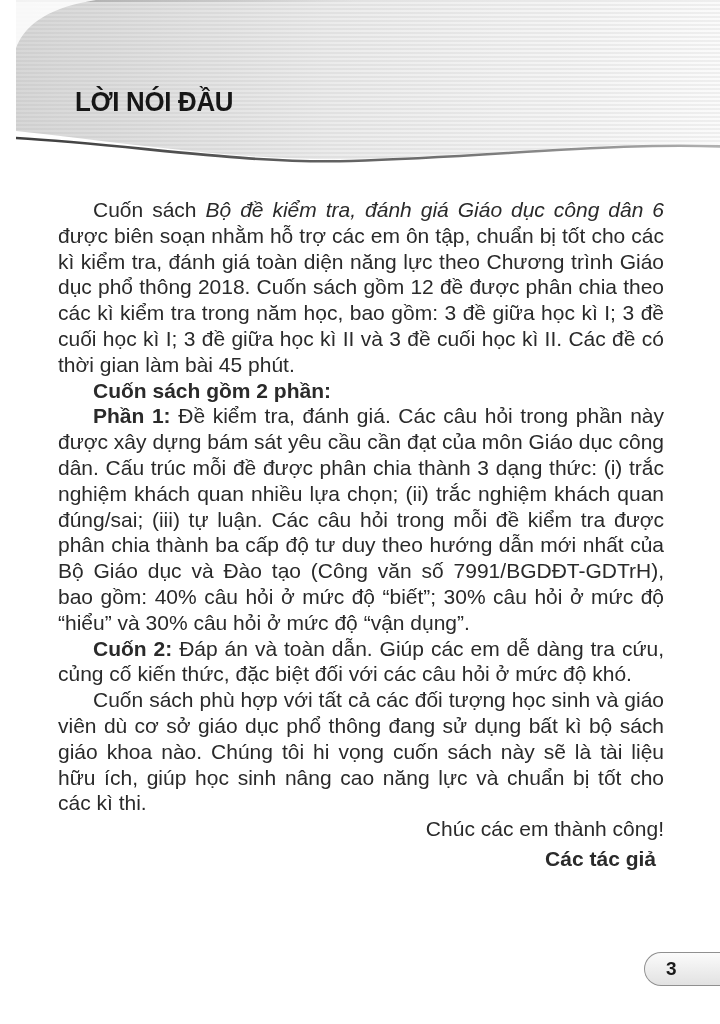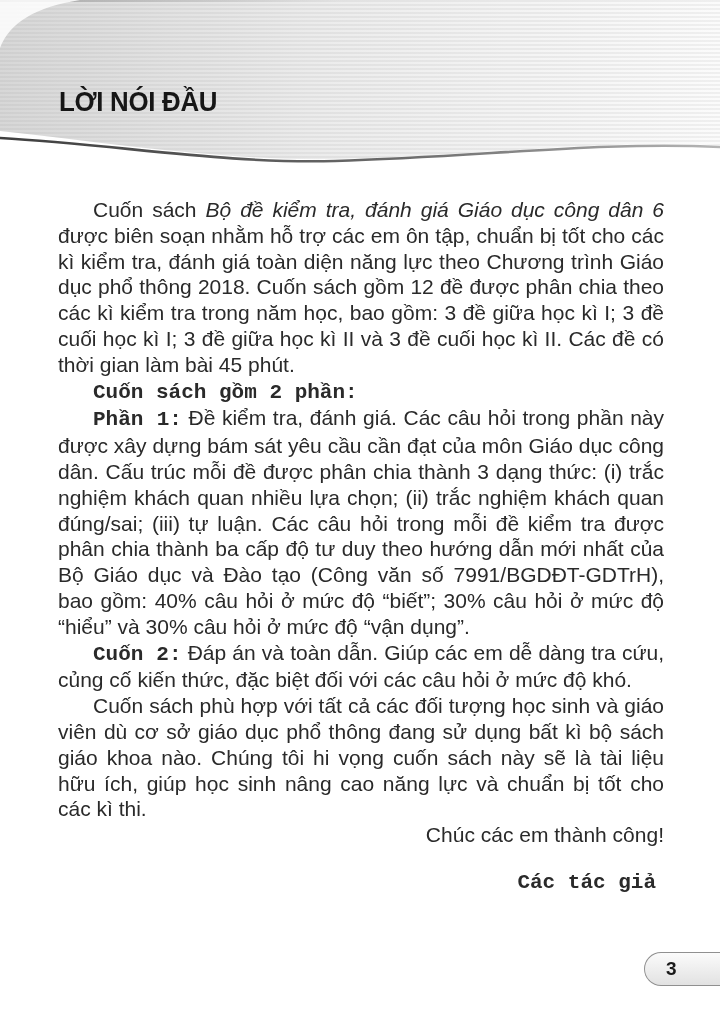--- a/index.html
+++ b/index.html
@@ -11,21 +11,21 @@
   body{
     width:720px;height:1024px;
     background:var(--page-bg);
     font-family:"Liberation Sans","DejaVu Sans",sans-serif;
     position:relative;overflow:hidden;
     color:var(--text-color);
   }
   .page{position:absolute;inset:0;}
 
   
-  .header{position:absolute;left:0;top:0;width:580px;height:176px;}
+  .header{position:absolute;left:16px;top:0;width:580px;height:176px;}
   .header svg{display:block;}
   .page-title{
     position:absolute;left:59px;top:86px;
     font-size:27.5px;font-weight:700;
     letter-spacing:-0.3px;
     transform:scaleX(.94);transform-origin:left center;
     color:var(--title-color);
     white-space:nowrap;
   }
 
@@ -33,24 +33,24 @@
   .text-content{
     position:absolute;left:58px;top:197px;width:606px;
     font-size:21px;line-height:25.8px;
     color:var(--text-color);
   }
   .para{margin:0;text-indent:35px;text-align:justify;}
   .para.heading{font-weight:700;}
   .para.no-justify{text-align:right;}
   .para.signature{
     text-align:right;text-indent:0;font-weight:700;
-    padding-right:8px;margin-top:20px;
+    padding-right:8px;margin-top:4px;
   }
   .run-italic{font-style:italic;}
-  .run-bold{font-weight:700;font-family:Liberation Mono, monospace;}
+  .run-bold{font-weight:700;}
 
   
   .page-tab{
     position:absolute;right:0;top:952px;
     width:76px;height:34px;box-sizing:border-box;
     background:linear-gradient(180deg,#fbfbfb 0%,#ededed 55%,#e2e2e2 100%);
     border:1.4px solid #909090;border-right:none;
     border-radius:17px 0 0 17px;
     display:flex;align-items:center;
     padding-left:21px;

